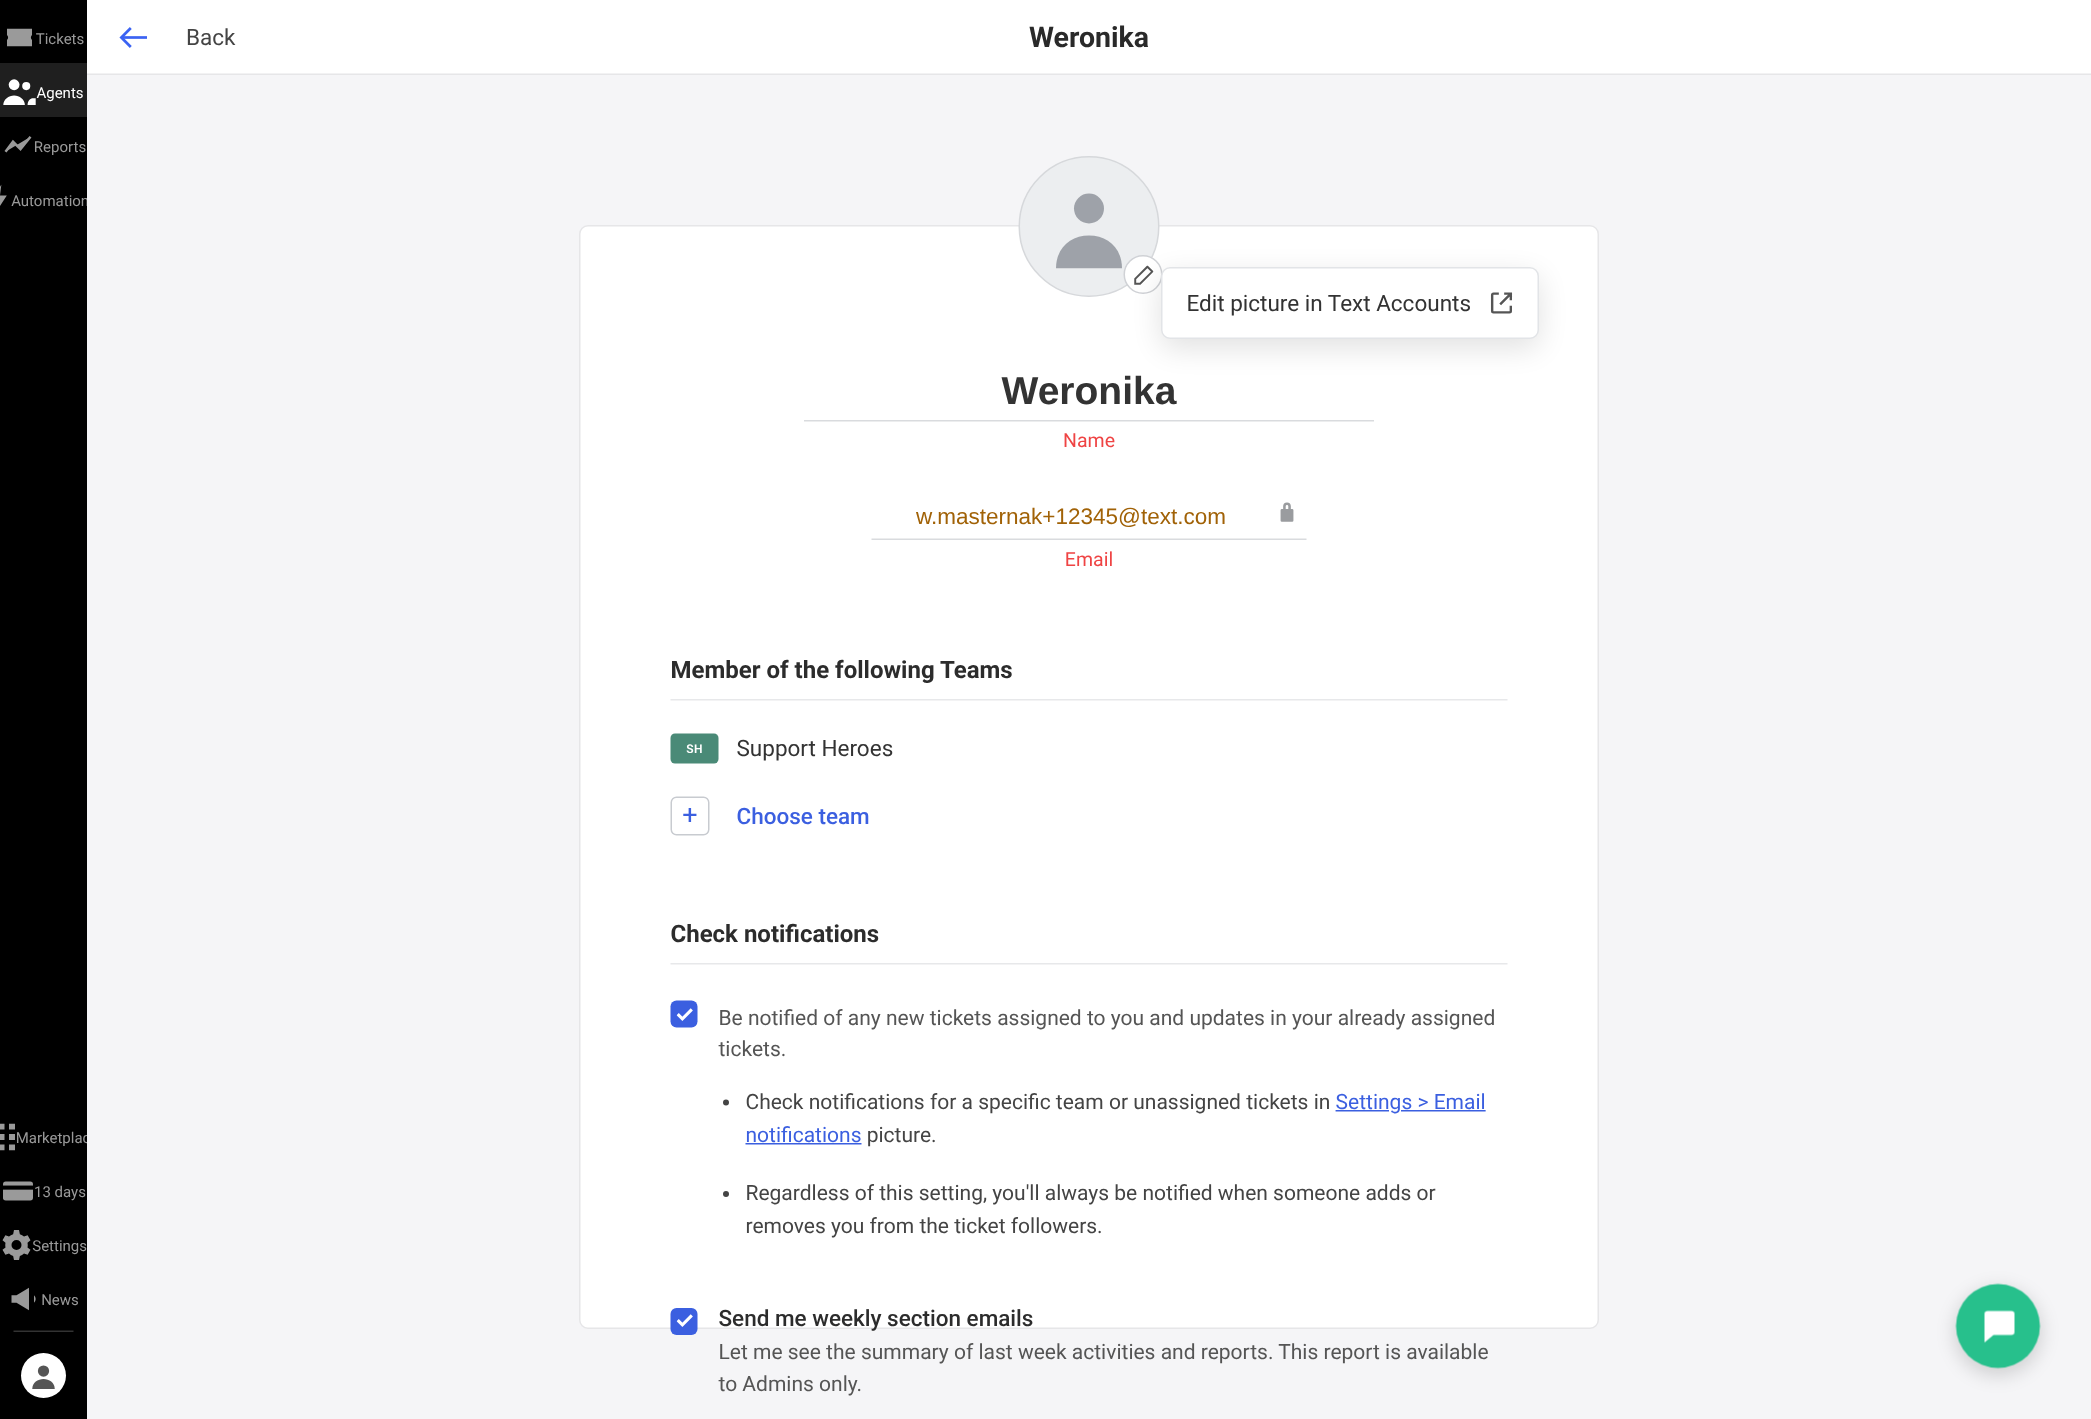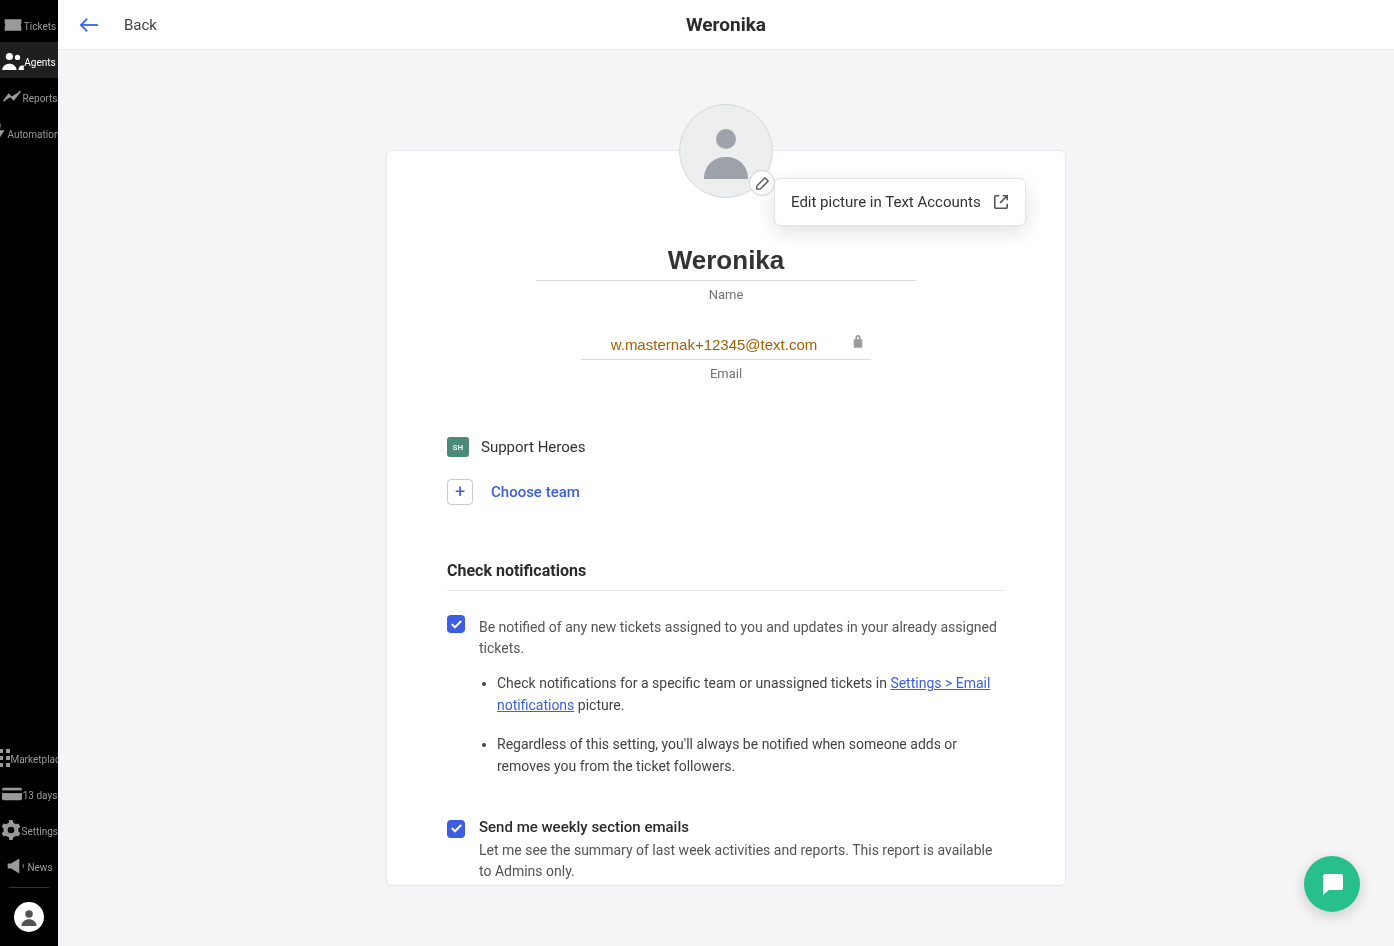--- a/index.html
+++ b/index.html
@@ -94,40 +94,40 @@
   cursor:pointer;
 }
 .popover-text { font-size:15px; color:#333; }
 .popover svg { stroke:#555; fill:none; stroke-width:1.8; }
 
 .name-row { text-align:center; }
 .name-input {
   width:380px; border:none; border-bottom:1px solid #d9dbde; text-align:center;
   font-size:26px; font-weight:600; color:#333; padding:4px 0; outline:none;
 }
-.field-label { font-size:13px; color:#737373; margin-top:6px; }
+.field-label { font-size:13px; color:#ef4444; margin-top:6px; }
 
 .email-row { text-align:center; margin-top:28px; }
 .email-wrap { position:relative; display:inline-block; }
 .email-input {
   width:290px; border:none; border-bottom:1px solid #d9dbde; text-align:center;
   font-size:15px; color:#a16207; padding:6px 30px 6px 6px; outline:none; background:transparent;
 }
 .lock-icon {
   position:absolute; right:4px; top:2px; width:18px; height:18px;
   display:flex; align-items:center; justify-content:center;
 }
 .lock-icon svg { fill:#9a9c9f; }
 
 .section { margin-top:56px; padding:0 20px; }
 .section h3 { font-size:16px; font-weight:700; color:#2c2c2c; border-bottom:1px solid #e7e8ea; padding-bottom:10px; }
 
 .team-row { display:flex; align-items:center; gap:12px; margin-top:22px; }
 .team-badge {
-  width:22px; height:20px; border-radius:3px; background:#4a8a77; color:#fff;
+  width:32px; height:20px; border-radius:3px; background:#4a8a77; color:#fff;
   font-size:8px; font-weight:600; display:flex; align-items:center; justify-content:center;
   letter-spacing:0.3px;
 }
 .team-name { font-size:15px; color:#333; }
 .choose-team { display:flex; align-items:center; gap:18px; margin-top:22px; cursor:pointer; }
 .plus-box {
   width:26px; height:26px; border:1px solid #c8cbd0; border-radius:4px;
   display:flex; align-items:center; justify-content:center; color:#3b5fe0; font-size:18px; line-height:1;
 }
 .choose-text { color:#3b5fe0; font-size:15px; font-weight:500; }
@@ -287,20 +287,21 @@
             <span class="lock-icon">
               <svg width="12" height="14" viewBox="0 0 14 16">
                   <path d="M4 6V4a3 3 0 016 0v2h1a1 1 0 011 1v8a1 1 0 01-1 1H3a1 1 0 01-1-1V7a1 1 0 011-1h1zm2 0h2V4a1 1 0 00-2 0v2z"></path>
                 </svg>
             </span>
           </div>
           <div class="field-label">Email</div>
         </div>
 
         <div class="section">
+          <h3>Member of the following Teams</h3>
           <div class="team-row">
             <div class="team-badge">SH</div>
             <div class="team-name">Support Heroes</div>
           </div>
           <div class="choose-team">
             <div class="plus-box">+</div>
             <div class="choose-text">Choose team</div>
           </div>
         </div>
 

